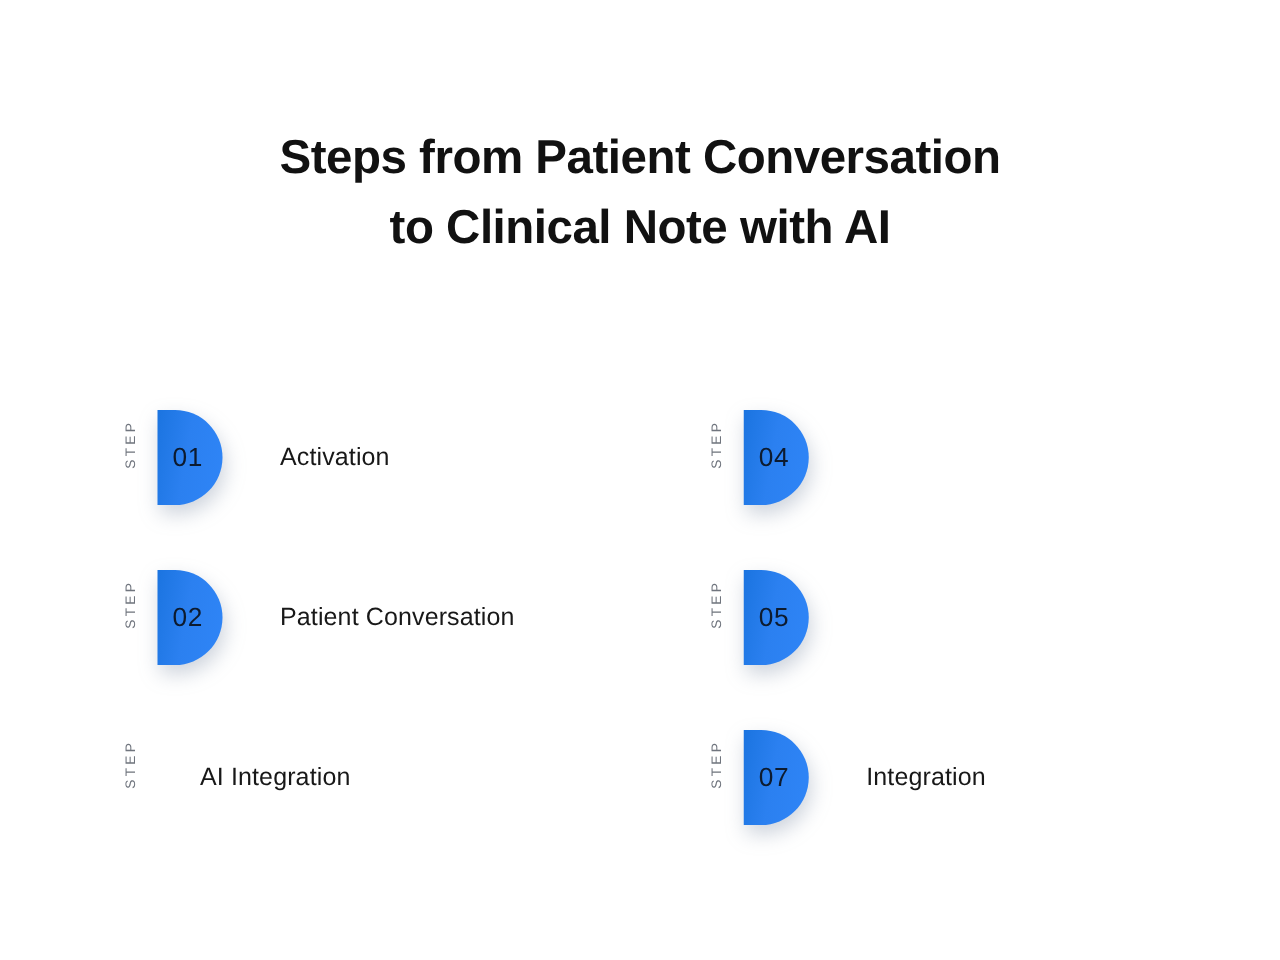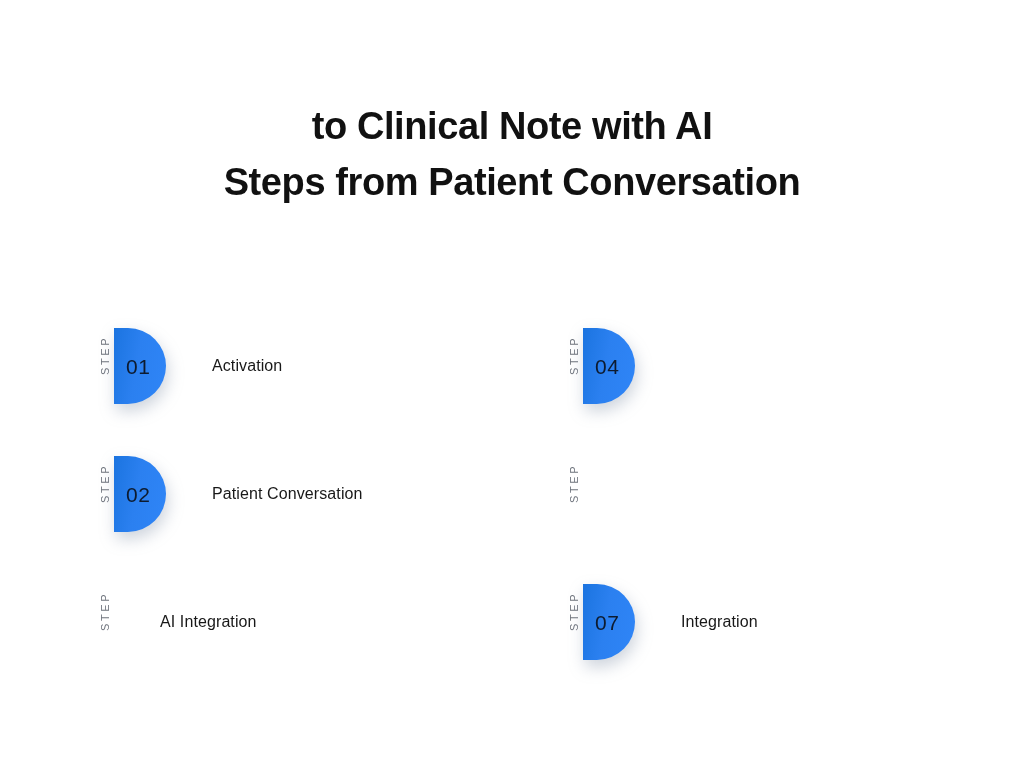--- a/index.html
+++ b/index.html
@@ -69,54 +69,55 @@
     flex: 0 0 18px;
     line-height: 18px;
   }
 
   
   .step-badge {
     position: relative;
     flex: 0 0 auto;
     width: 52px;
     height: 76px;
+    margin-left: 12px;
     background: linear-gradient(100deg, #1b74e0 0%, #2b80f0 45%, #2f85f7 100%);
     border-radius: 0 76px 76px 0;
     display: flex;
     align-items: center;
     justify-content: flex-start;
     filter: drop-shadow(2px 7px 8px rgba(90,110,140,0.30));
   }
   .step-number {
     font-family: "Liberation Sans", sans-serif;
     font-size: 21px;
     font-weight: 400;
     color: #0d1b2f;
     letter-spacing: 0.5px;
     padding-left: 12px;
     line-height: 1;
   }
 
   .step-label {
     font-family: "Liberation Sans", sans-serif;
-    font-size: 16px;
+    font-size: 20px;
     font-weight: 300;
     color: #181818;
     letter-spacing: 0.1px;
     white-space: nowrap;
     margin-left: 46px;
     line-height: 1.1;
   }
 </style>
 </head>
 <body>
 
 <div class="title-block">
+  <div class="title-line">Steps from Patient Conversation</div>
   <div class="title-line">to Clinical Note with AI</div>
-  <div class="title-line">Steps from Patient Conversation</div>
 </div>
 
 <div class="steps-grid">
 
   <div class="step-row col-left row-1">
     <div class="step-caption">STEP</div>
     <div class="step-badge">
       <span class="step-number">01</span>
     </div>
     <div class="step-label">Activation</div>
@@ -137,20 +138,23 @@
 
   <div class="step-row col-right row-1">
     <div class="step-caption">STEP</div>
     <div class="step-badge">
       <span class="step-number">04</span>
     </div>
   </div>
 
   <div class="step-row col-right row-2">
     <div class="step-caption">STEP</div>
+    <div class="step-badge">
+      <span class="step-number">05</span>
+    </div>
   </div>
 
   <div class="step-row col-right row-3">
     <div class="step-caption">STEP</div>
     <div class="step-badge">
       <span class="step-number">07</span>
     </div>
     <div class="step-label">Integration</div>
   </div>
 

